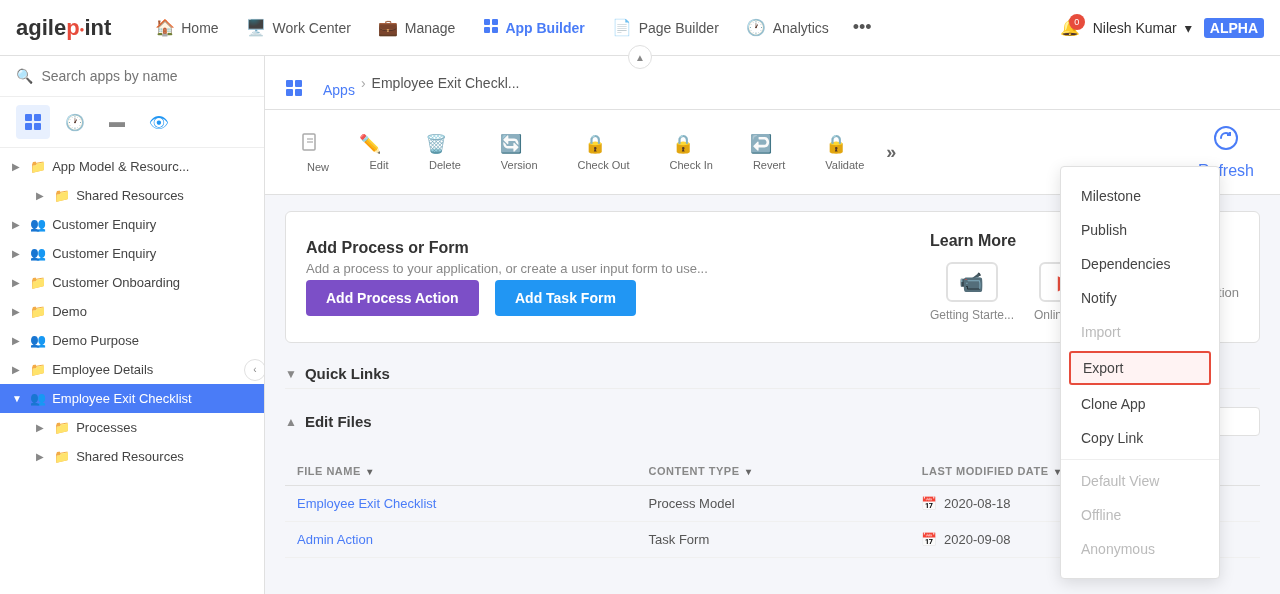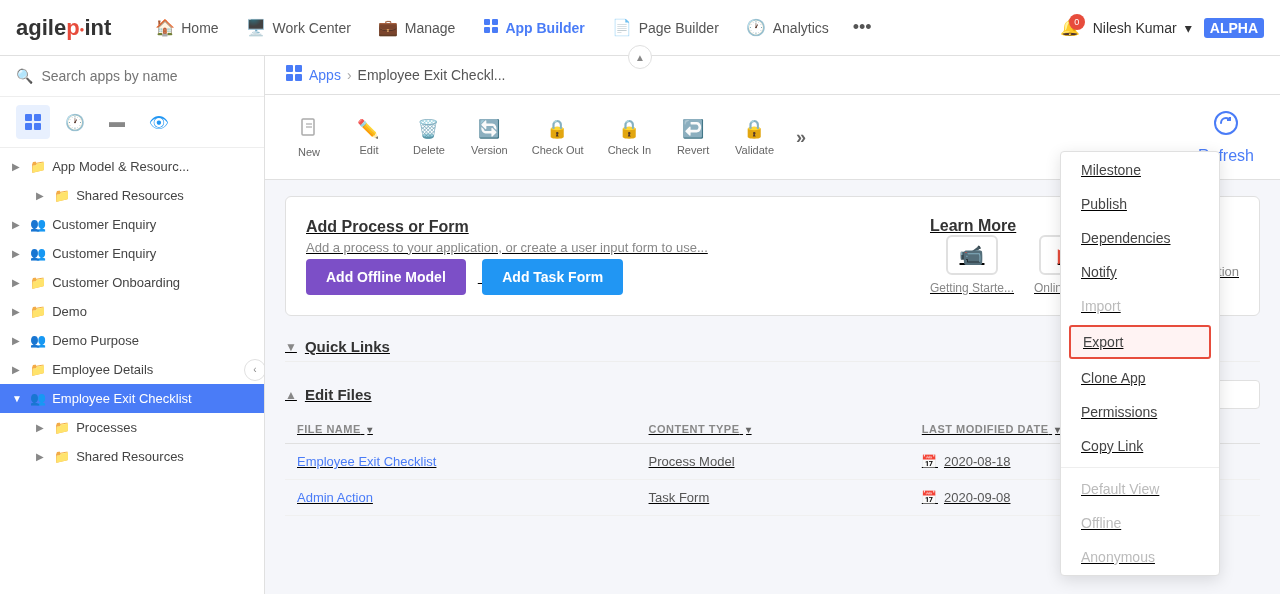--- a/index.html
+++ b/index.html
@@ -81,85 +81,85 @@
     }
 
     
     .content-area { flex: 1; display: flex; flex-direction: column; overflow: hidden; position: relative; }
 
     
     .breadcrumb {
       display: flex; align-items: center; padding: 8px 20px; background: #fff;
       border-bottom: 1px solid #e0e0e0; font-size: 14px; gap: 6px;
     }
-    .breadcrumb-apps { display: flex; align-items: center; gap: 6px; }
+    .breadcrumb-apps { display: flex; align-items: center; gap: 20px; margin-top: 15px; }
     .breadcrumb-grid-icon { color: #4a7cf7; font-size: 16px; }
     .breadcrumb-link { color: #4a7cf7; cursor: pointer; font-weight: 500; }
     .breadcrumb-sep { color: #aaa; }
     .breadcrumb-current { color: #555; }
 
     
     .toolbar {
       display: flex; align-items: center; padding: 8px 16px; background: #fff;
       border-bottom: 1px solid #e0e0e0; gap: 4px; position: relative;
     }
     .toolbar-btn {
       display: flex; flex-direction: column; align-items: center; padding: 6px 10px;
       cursor: pointer; border-radius: 4px; min-width: 56px; gap: 4px;
       color: #666; font-size: 11px;
     }
     .toolbar-btn .btn-icon { font-size: 18px; color: #888; }
-    .toolbar-btn .btn-label { font-size: 11px; white-space: nowrap; }
+    .toolbar-btn .btn-label { font-size: 11px; white-space: nowrap; margin-left: 16px; }
     .toolbar-more {
       display: flex; flex-direction: column; align-items: center; padding: 6px 8px;
       cursor: pointer; color: #666; font-size: 11px; gap: 4px;
     }
     .toolbar-refresh {
       display: flex; flex-direction: column; align-items: center; padding: 6px 10px;
       cursor: pointer; color: #4a7cf7; margin-left: auto; gap: 4px;
     }
     .refresh-icon { font-size: 22px; color: #4a7cf7; }
 
     
     .dropdown-menu {
       position: absolute; right: 60px; top: 56px;
       background: #fff; border: 1px solid #e0e0e0; border-radius: 4px;
       box-shadow: 0 4px 16px rgba(0,0,0,0.12); z-index: 500;
-      min-width: 160px; padding: 1px 0; text-decoration: underline;
+      min-width: 160px; padding: 12px 0;
     }
     .dropdown-item {
       padding: 9px 20px; font-size: 14px; color: #444; cursor: pointer;
     }
     .dropdown-item.highlighted {
       background: #fff3f3; border: 2px solid #e74c3c; color: #444;
       margin: 2px 8px; padding: 7px 12px; border-radius: 3px;
     }
     .dropdown-item.disabled { color: #bbb; cursor: default; }
 
     
-    .main-content { flex: 1; overflow-y: auto; padding: 16px 20px; text-decoration: underline; }
+    .main-content { flex: 1; overflow-y: auto; padding: 16px 20px; }
 
     
     .add-process-section {
       background: #fff; border: 1px solid #e0e0e0; border-radius: 6px;
       padding: 20px; display: flex; align-items: center; margin-bottom: 12px;
     }
     .add-process-left { flex: 1; }
     .add-process-title { font-size: 16px; font-weight: 600; color: #333; margin-bottom: 4px; }
     .add-process-desc { font-size: 13px; color: #888; margin-bottom: 4px; }
     .btn-process {
       background: #7c4fc7; color: white; border: none; padding: 10px 20px;
       border-radius: 4px; font-size: 14px; font-weight: 600; cursor: pointer; margin-right: 12px;
     }
     .btn-task {
       background: #2196f3; color: white; border: none; padding: 10px 20px;
       border-radius: 4px; font-size: 14px; font-weight: 600; cursor: pointer;
     }
     .add-process-right { display: flex; align-items: center; gap: 24px; margin-left: 40px; }
-    .learn-more-title { font-size: 16px; font-weight: 600; color: #333; }
+    .learn-more-title { font-size: 16px; font-weight: 600; color: #333; margin-bottom: 12px; }
     .learn-more-items { display: flex; gap: 20px; }
     .learn-item { display: flex; flex-direction: column; align-items: center; gap: 6px; cursor: pointer; }
     .learn-item-icon {
       width: 52px; height: 40px; border: 2px solid #e0e0e0; border-radius: 6px;
       display: flex; align-items: center; justify-content: center; font-size: 20px;
     }
     .learn-item-label { font-size: 12px; color: #888; text-align: center; }
 
     
     .section-header {
@@ -173,21 +173,21 @@
       display: flex; align-items: center; padding: 10px 0 6px; margin-bottom: 0;
     }
     .edit-files-title { display: flex; align-items: center; gap: 8px; font-size: 15px; font-weight: 600; color: #333; }
     .edit-files-search {
       margin-left: auto; display: flex; align-items: center; gap: 6px;
       border: 1px solid #e0e0e0; border-radius: 4px; padding: 4px 10px; background: #fff;
     }
     .files-search-input { border: none; outline: none; font-size: 13px; color: #888; width: 120px; }
 
     
-    .files-table { width: 100%; border-collapse: collapse; font-size: 13px; margin-top: 0; }
+    .files-table { width: 100%; border-collapse: collapse; font-size: 13px; margin-top: 15px; }
     .files-table th {
       text-align: left; padding: 8px 12px; font-size: 11px; font-weight: 600;
       color: #888; border-bottom: 1px solid #e0e0e0; letter-spacing: 0.5px;
       text-transform: uppercase; white-space: nowrap;
     }
     .files-table td { padding: 10px 12px; border-bottom: 1px solid #f0f0f0; color: #555; }
     .files-table td.link-cell { color: #4a7cf7; cursor: pointer; }
     .col-sort { cursor: pointer; color: #666; margin-left: 3px; font-size: 10px; }
     .date-cell { display: flex; align-items: center; gap: 6px; }
     .cal-icon { font-size: 13px; color: #888; }
@@ -401,37 +401,36 @@
       </div>
 
       <div class="dropdown-menu">
         <div class="dropdown-item">Milestone</div>
         <div class="dropdown-item">Publish</div>
         <div class="dropdown-item">Dependencies</div>
         <div class="dropdown-item">Notify</div>
         <div class="dropdown-item disabled">Import</div>
         <div class="dropdown-item highlighted">Export</div>
         <div class="dropdown-item">Clone App</div>
-        <div class="dropdown-item">Permissions</div>
         <div class="dropdown-item">Copy Link</div>
         <div style="height:1px; background:#eee; margin:4px 0;"></div>
         <div class="dropdown-item disabled">Default View</div>
         <div class="dropdown-item disabled">Offline</div>
         <div class="dropdown-item disabled">Anonymous</div>
       </div>
     </div>
 
     <div class="main-content">
 
       <div class="add-process-section">
         <div class="add-process-left">
           <div class="add-process-title">Add Process or Form</div>
           <div class="add-process-desc">Add a process to your application, or create a user input form to use...</div>
           <div>
-            <button class="btn-process">Add Offline Model</button>
+            <button class="btn-process">Add Process Action</button>
             <button class="btn-task">Add Task Form</button>
           </div>
         </div>
         <div class="add-process-right">
           <div>
             <div class="learn-more-title">Learn More</div>
             <div class="learn-more-items">
               <div class="learn-item">
                 <div class="learn-item-icon">📹</div>
                 <span class="learn-item-label">Getting Starte...</span>

